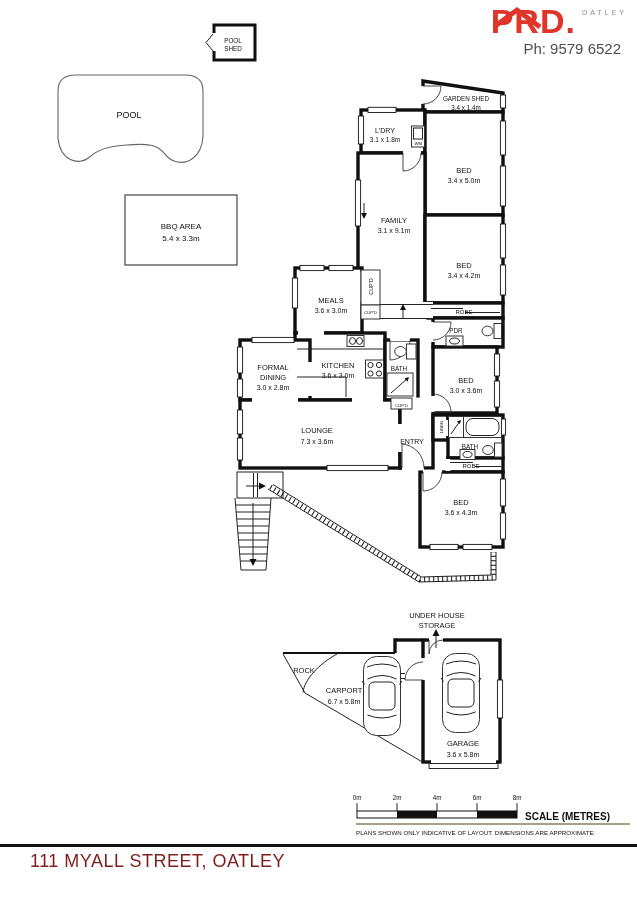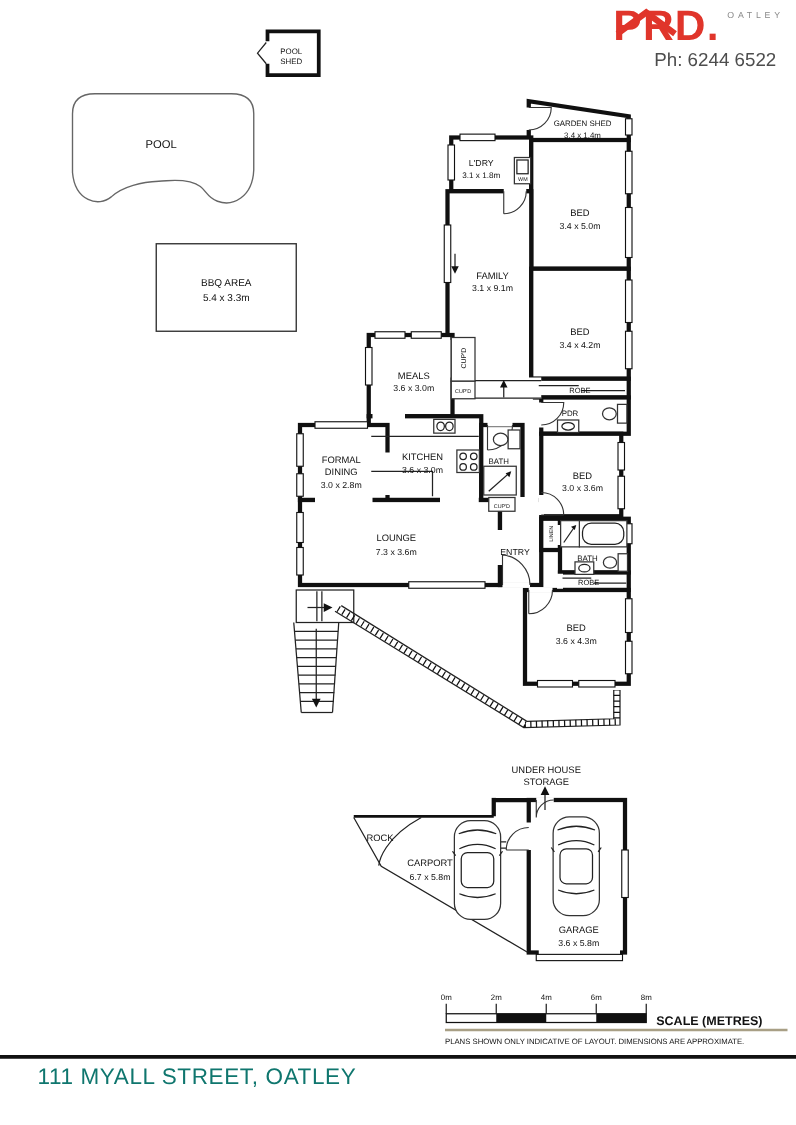--- a/index.html
+++ b/index.html
@@ -6,21 +6,21 @@
   body{width:637px;height:900px;position:relative;font-family:"Liberation Sans",sans-serif;}
   .page{position:absolute;inset:0;background:#fff;}
   
   .hdr{position:absolute;top:6px;right:10px;text-align:right;}
   .hdr .row{display:flex;align-items:flex-start;justify-content:flex-end;gap:6px;}
   .brand{color:#e0352b;font-size:34px;font-weight:bold;letter-spacing:1px;line-height:30px;}
   .roofcol{display:flex;flex-direction:column;align-items:center;margin-top:2px;}
   .sub{color:#8a8a8a;font-size:7px;letter-spacing:3px;margin-top:1px;}
   .phone{color:#4d4d4d;font-size:15px;margin-top:4px;margin-right:6px;}
   
-  .addr{position:absolute;left:30px;top:851px;font-size:18px;color:#0f766e;letter-spacing:.5px;}
+  .addr{position:absolute;left:30px;top:851px;font-size:18px;color:#7f1d1d;letter-spacing:.5px;}
   
   svg{position:absolute;left:0;top:0;}
   .room{fill:#fff;stroke:#101010;stroke-width:3.4;}
   .wall{stroke:#101010;stroke-width:3.4;fill:none;}
   .wall2{stroke:#101010;stroke-width:2.2;fill:none;}
   .thin{stroke:#222;stroke-width:1;fill:none;}
   .gray{stroke:#666;stroke-width:1.1;fill:none;}
   .cut{fill:#fff;stroke:none;}
   .win{fill:#fff;stroke:#111;stroke-width:.9;}
   .door{fill:none;stroke:#333;stroke-width:.9;}
@@ -39,21 +39,21 @@
   <div class="hdr">
     <div class="row">
       <span class="brand">PRD.</span>
       <span class="roofcol">
         <svg width="52" height="24" viewBox="0 0 52 24">
           <polyline points="3,21 26,4 49,21" fill="none" stroke="#e0352b" stroke-width="5"></polyline>
         </svg>
         <span class="sub">OATLEY</span>
       </span>
     </div>
-    <div class="phone">Ph: 6244 6522</div>
+    <div class="phone">Ph: 9579 6522</div>
   </div>
 
   <svg width="637" height="900" viewBox="0 0 637 900">
     <defs>
       <g id="carShape">
         <rect x="1.5" y="1.5" width="37" height="79" rx="13" class="fix"></rect>
         <path d="M5,12 Q20,6 35,12" class="thin"></path>
         <path d="M5.5,24 Q20,17 34.5,24" class="thin"></path>
         <rect x="7" y="27" width="26" height="28" rx="5" class="thin"></rect>
         <path d="M5.5,60 Q20,66 34.5,60" class="thin"></path>

